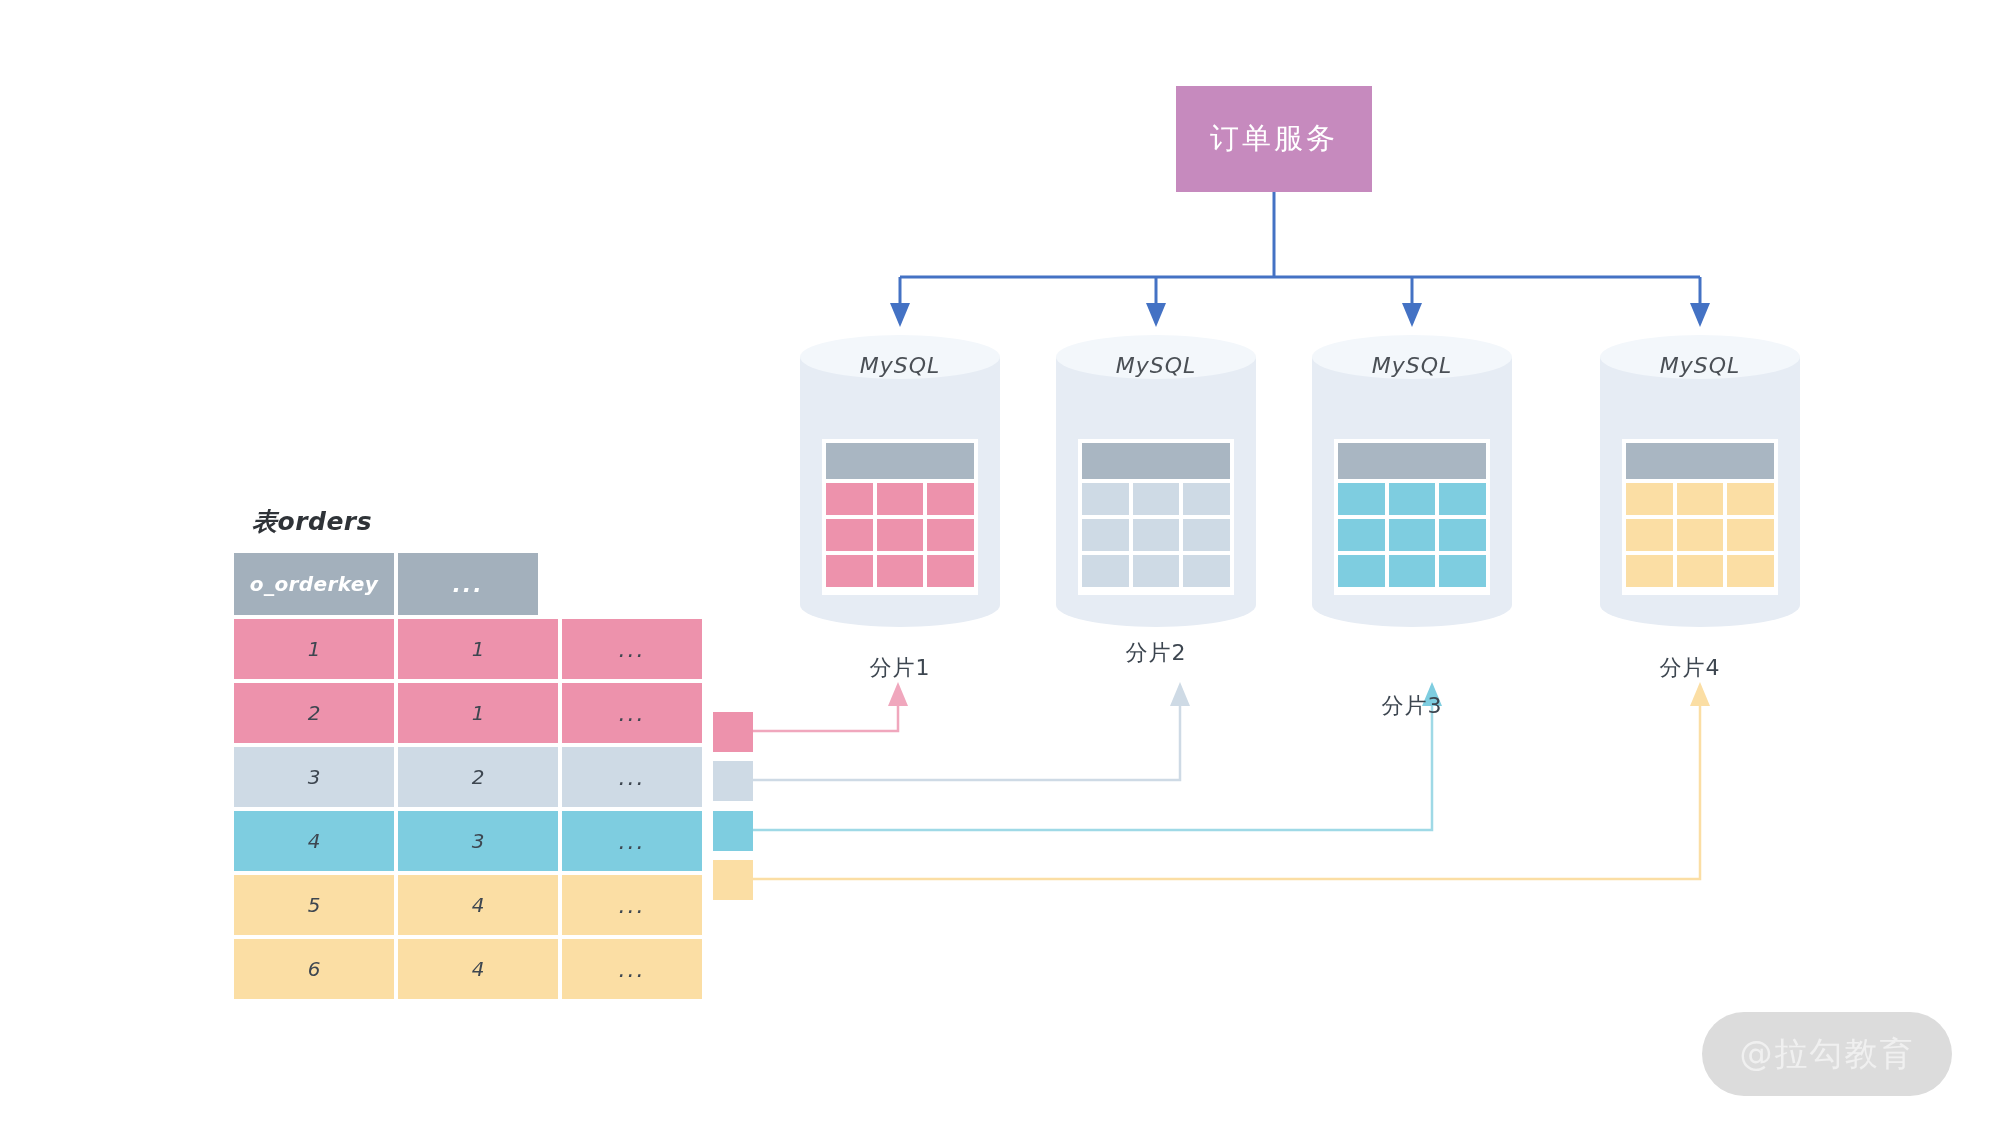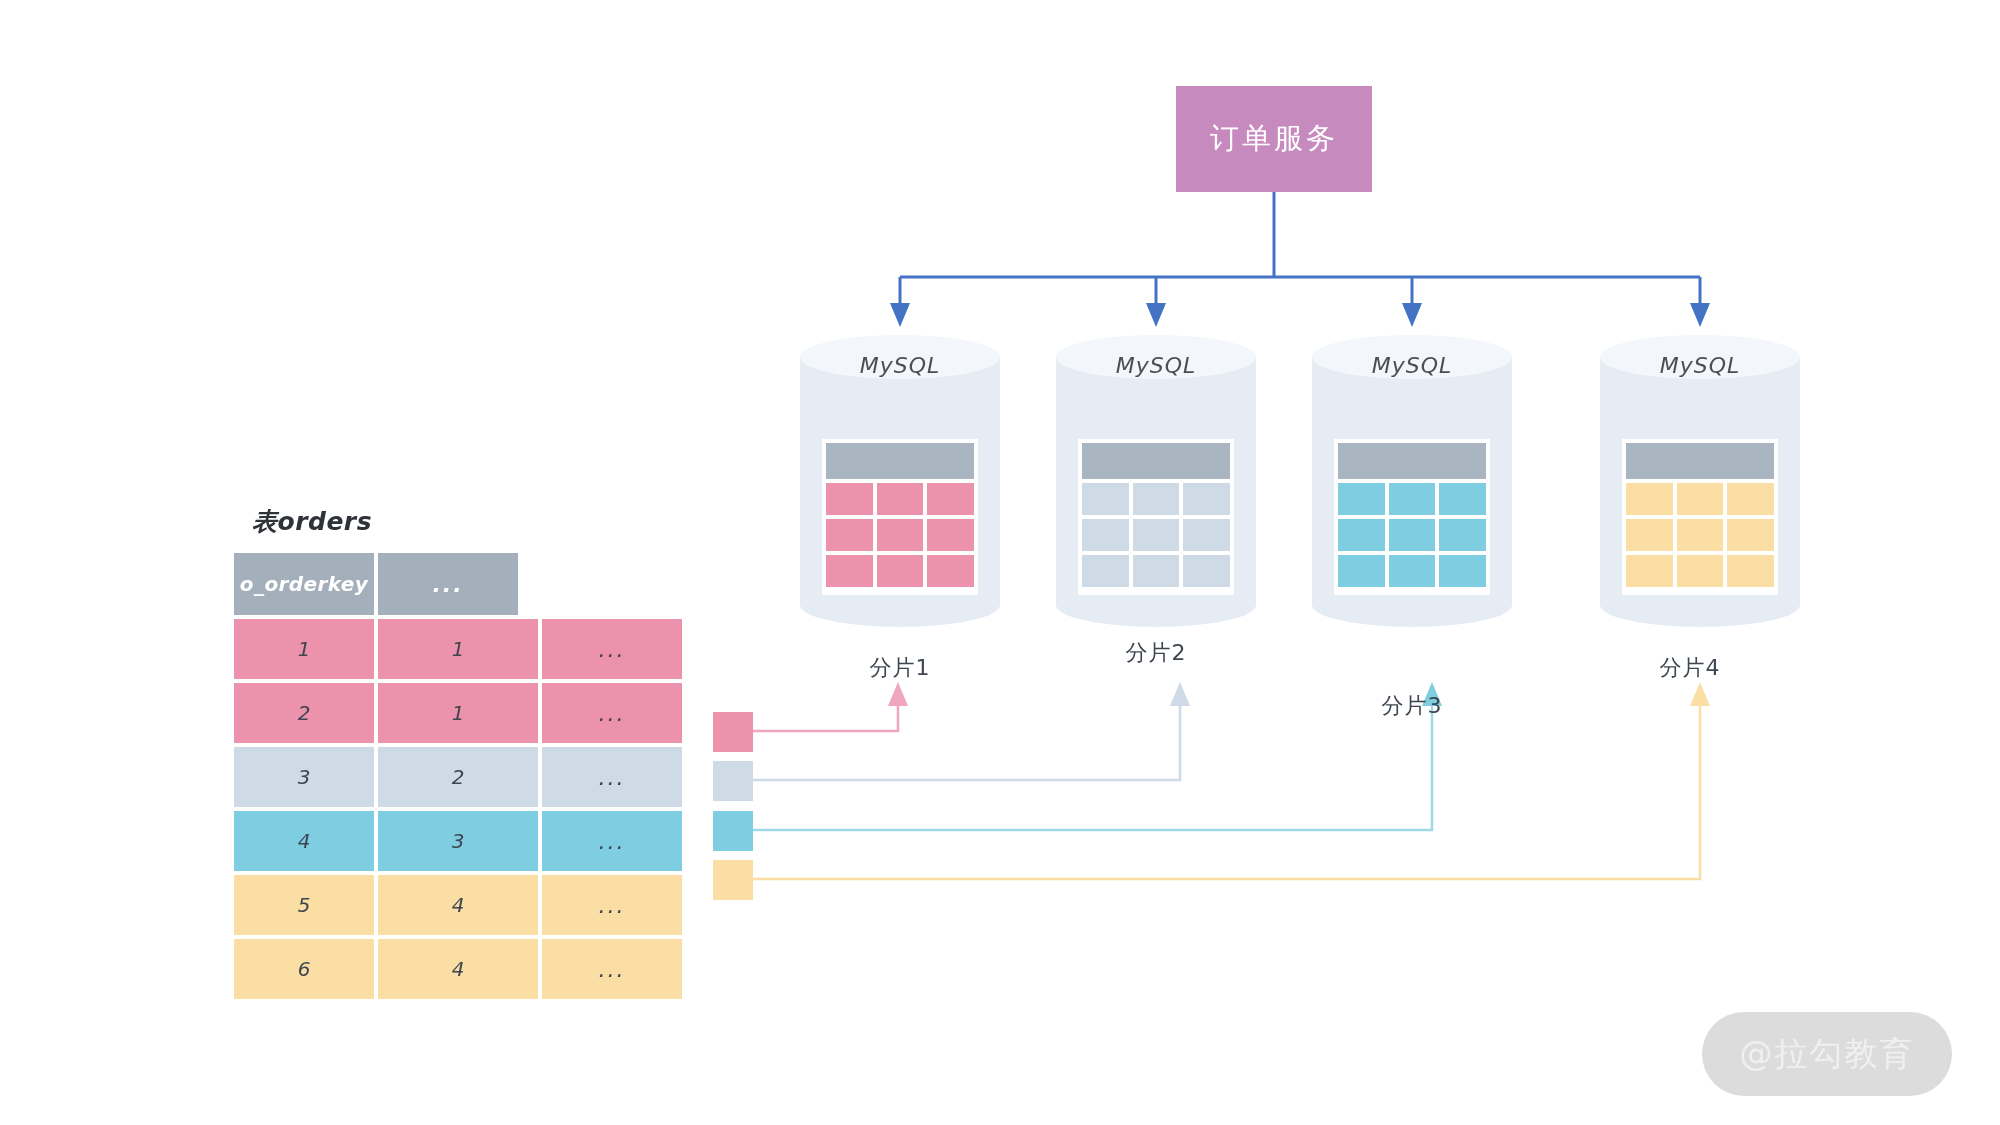--- a/index.html
+++ b/index.html
@@ -32,21 +32,21 @@
     letter-spacing:.5px;white-space:nowrap;margin-left:18px;
   }
   #orders-table{left:234px;top:553px;}
   .trow{display:flex;}
   .tcell{
     height:60px;margin:0 4px 4px 0;
     display:flex;align-items:center;justify-content:center;
     font-size:20px;font-style:italic;color:#3d4650;
     box-sizing:border-box;
   }
-  .tcell.c0{width:140px;}
+  .tcell.c0{width:160px;}
   .tcell.c1{width:160px;}
   .tcell.c2{width:140px;}
   .thead .tcell{
     background:#a3b0bc;color:#ffffff;font-weight:bold;height:62px;
     font-size:20px;letter-spacing:.4px;
   }
   .tcell.dots{font-size:22px;letter-spacing:2px;}
 
   
   .cyl{width:200px;height:290px;}

